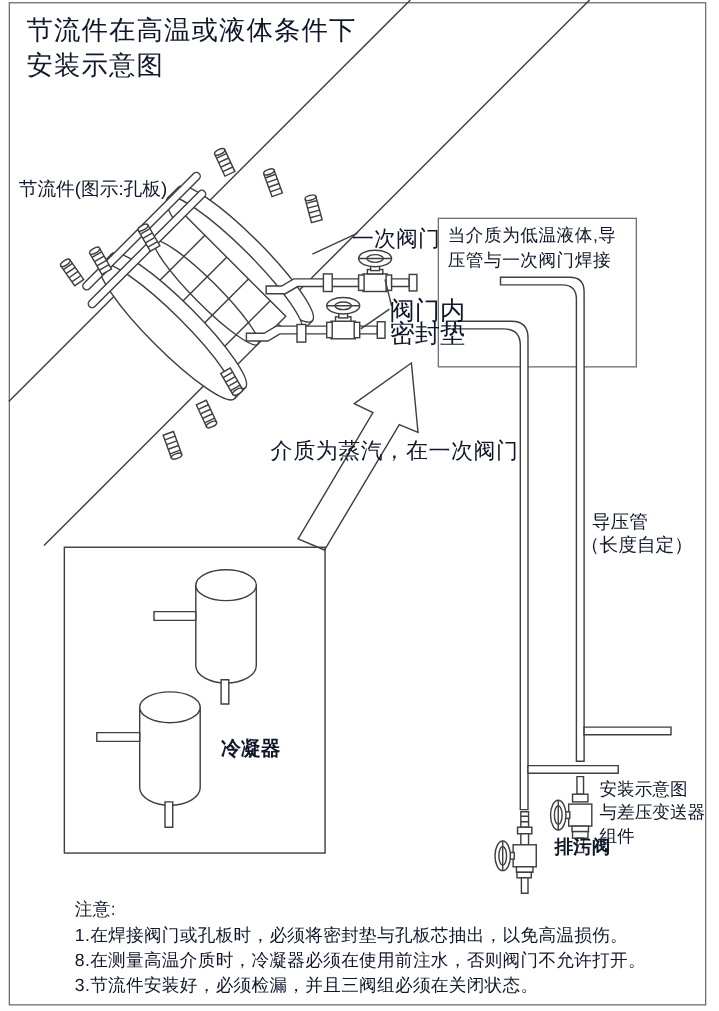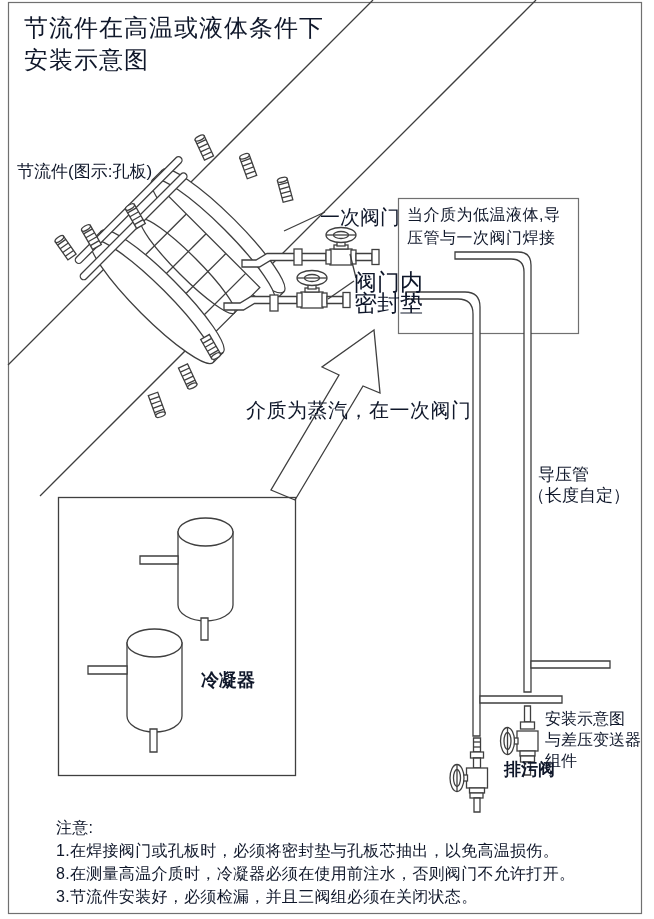--- a/index.html
+++ b/index.html
@@ -16,21 +16,21 @@
   .lbl-orifice{left:17px;top:160px;font-size:17px;}
   .lbl-primary{left:320px;top:204px;font-size:20px;}
   .lbl-seal{left:354px;top:272px;font-size:23px;line-height:21px;}
   .lbl-lowtemp{left:407px;top:203px;font-size:16px;line-height:23px;letter-spacing:0.5px;}
   .lbl-steam{left:246px;top:399px;font-size:20px;line-height:22px;letter-spacing:0.5px;}
   .lbl-impulse{left:528px;top:464px;font-size:17px;line-height:21px;}
   .lbl-impulse .ind{padding-left:10px;}
   .lbl-condenser{left:201px;top:668px;font-size:18px;font-weight:bold;}
   .lbl-threevalve{left:545px;top:708px;font-size:16px;line-height:21px;}
   .lbl-blowdown{left:504px;top:758px;font-size:17px;font-weight:bold;}
-  .notes{left:56px;top:816px;font-size:16px;line-height:23px;letter-spacing:0.3px;}
+  .notes{left:68px;top:816px;font-size:16px;line-height:23px;letter-spacing:0.3px;}
 </style>
 </head>
 <body>
 
 <div class="page">
 
 <svg width="654" height="919" viewBox="0 0 654 919">
 
   <rect x="8.5" y="2.5" width="633" height="911" class="thin"></rect>
 

